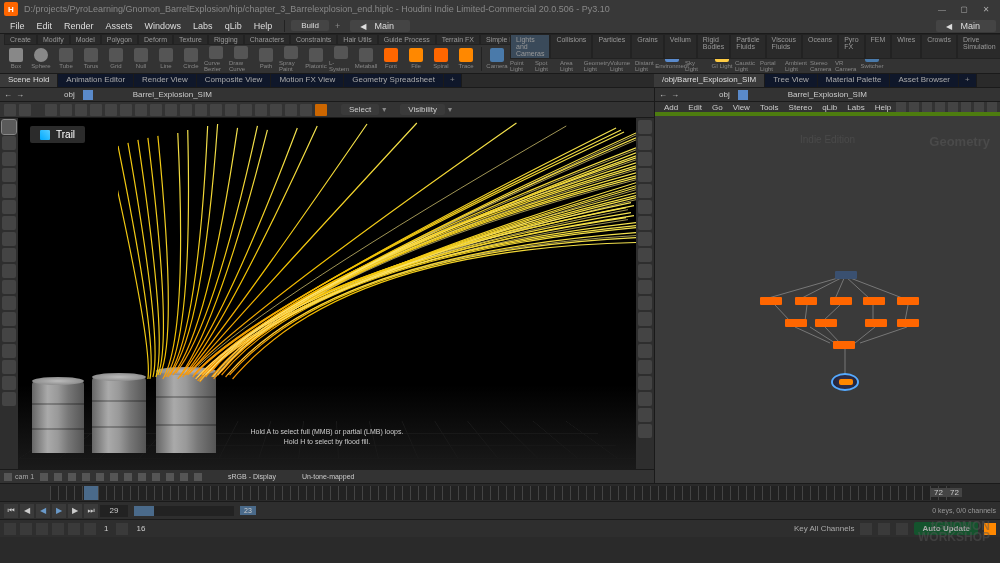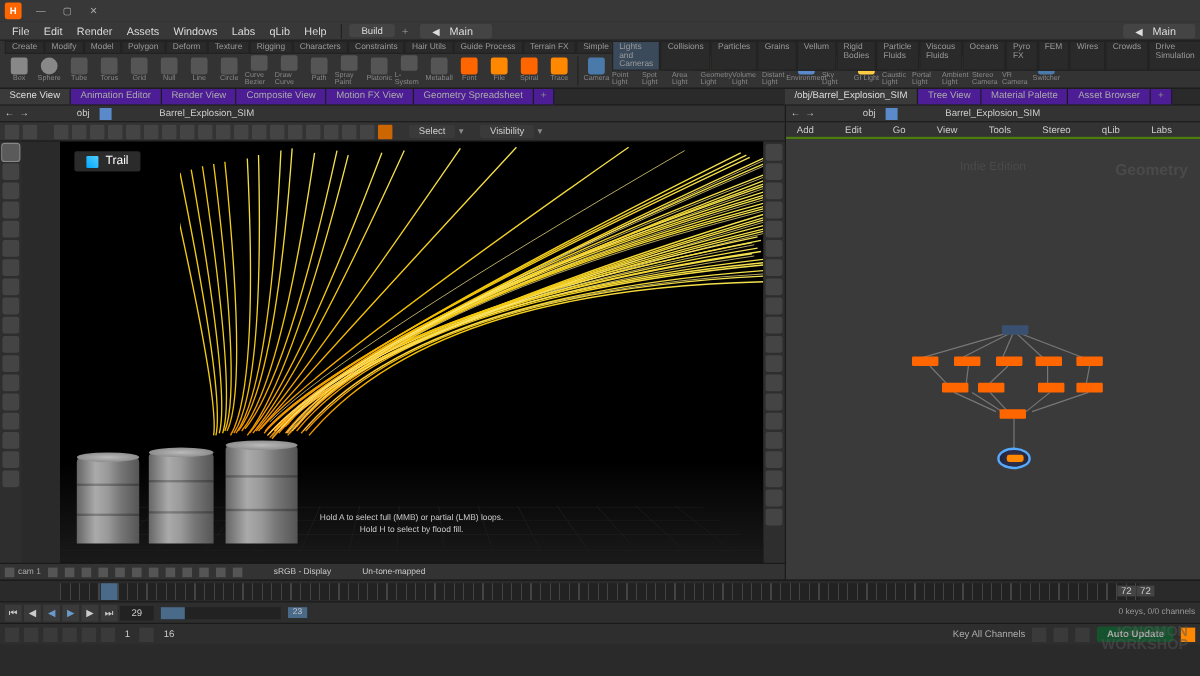--- a/index.html
+++ b/index.html
@@ -19,59 +19,59 @@
 .shelf { height: 40px; background: #333; border-bottom: 1px solid #1a1a1a; display: flex; }
 .shelf .tabs { position: absolute; top: 34px; left: 4px; display: flex; gap: 0; font-size: 7px; }
 .shelf .tabs span { padding: 1px 5px; background: #2a2a2a; color: #999; border: 1px solid #222; }
 .shelf .tools { display: flex; padding: 12px 4px 2px; gap: 1px; align-items: center; }
 .shelf .tool { width: 24px; height: 26px; display: flex; flex-direction: column; align-items: center; justify-content: center; }
 .shelf .tool .ico { width: 14px; height: 14px; background: #555; border-radius: 2px; }
 .shelf .tool .lbl { font-size: 6px; color: #888; margin-top: 1px; }
 .shelf .sep { width: 1px; height: 24px; background: #222; margin: 0 2px; }
 
 .panetabs { height: 14px; background: #2a2a2a; display: flex; font-size: 8px; border-bottom: 1px solid #1a1a1a; }
-.panetabs span { padding: 1px 8px; background: #4c1d95; color: #aaa; border-right: 1px solid #1a1a1a; }
+.panetabs span { padding: 1px 8px; background: #0f172a; color: #aaa; border-right: 1px solid #1a1a1a; }
 .panetabs span.active { background: #3a3a3a; color: #ddd; }
 .panetabs .plus { padding: 1px 6px; color: #888; }
 
 .workspace { display: flex; height: 395px; }
 .leftarea { width: 654px; display: flex; flex-direction: column; }
 .rightarea { width: 346px; display: flex; flex-direction: column; border-left: 1px solid #1a1a1a; }
 
 .pathbar { height: 14px; background: #333; display: flex; align-items: center; padding: 0 4px; gap: 4px; font-size: 8px; border-bottom: 1px solid #1a1a1a; }
 .pathbar .seg { padding: 0 4px; margin-left: 32px; }
 
 .viewtoolbar { height: 16px; background: #333; display: flex; align-items: center; padding: 0 4px; gap: 3px; border-bottom: 1px solid #1a1a1a; }
 .viewtoolbar .btn { width: 12px; height: 12px; background: #444; border-radius: 1px; }
 .viewtoolbar .drop { padding: 1px 8px; background: #3a3a3a; font-size: 8px; color: #ccc; border-radius: 2px; }
 
 .viewport-wrap { flex: 1; display: flex; }
 .lefttools { width: 18px; background: #2e2e2e; display: flex; flex-direction: column; gap: 2px; padding: 2px; }
 .lefttools .t { width: 14px; height: 14px; background: #444; border-radius: 2px; }
 .lefttools .t.active { background: #5a5a5a; outline: 1px solid #888; }
 
-.viewport { flex: 1; background: #000; position: relative; overflow: hidden; margin-left: 32px; }
+.viewport { flex: 1; background: #000; position: relative; overflow: hidden; }
 .viewport .label { position: absolute; top: 8px; left: 12px; background: rgba(50,50,50,0.85); padding: 3px 10px; font-size: 10px; color: #fff; border-radius: 2px; display: flex; align-items: center; gap: 6px; }
 .viewport .label .ic { width: 10px; height: 10px; background: linear-gradient(45deg,#0af,#5cf); border-radius: 1px; }
 .viewport .hints { position: absolute; bottom: 22px; left: 50%; transform: translateX(-50%); font-size: 7px; color: #ccc; text-align: center; line-height: 1.4; }
 .viewport .prompt { position: absolute; bottom: 6px; left: 180px; right: 180px; background: #3a3a3a; padding: 2px 6px; font-size: 8px; color: #ddd; border: 1px solid #4a4a4a; }
 .viewport .grid { position: absolute; bottom: 0; left: 0; right: 0; height: 120px; background: linear-gradient(to top, #1a1a1a 0%, transparent 70%); }
 .viewport .gridlines { position: absolute; bottom: 10px; left: 0; right: 0; height: 80px; background-image: repeating-linear-gradient(90deg, #2a2a2a 0 1px, transparent 1px 40px), repeating-linear-gradient(0deg, #2a2a2a 0 1px, transparent 1px 25px); opacity: 0.6; transform: perspective(300px) rotateX(55deg); transform-origin: bottom; }
 
 .barrel { position: absolute; background: linear-gradient(90deg, #666 0%, #aaa 30%, #999 50%, #777 70%, #555 100%); border-radius: 4px 4px 0 0; }
 .barrel::before, .barrel::after { content: ''; position: absolute; left: 0; right: 0; height: 2px; background: rgba(0,0,0,0.25); }
 .barrel::before { top: 30%; } .barrel::after { top: 65%; }
 .barrel .top { position: absolute; top: -4px; left: 0; right: 0; height: 8px; background: radial-gradient(ellipse, #bbb 0%, #888 80%); border-radius: 50%; }
 
 .sparks { position: absolute; top: 0; left: 100px; right: 0; bottom: 100px; }
 
 .righttools { width: 18px; background: #2e2e2e; display: flex; flex-direction: column; gap: 2px; padding: 2px; }
 .righttools .t { width: 14px; height: 14px; background: #444; border-radius: 2px; }
 
-.network-menubar { height: 14px; background: #333; display: flex; align-items: center; padding: 0 4px; gap: 16px; font-size: 8px; border-bottom: 2px solid #4d7c0f; }
+.network-menubar { height: 14px; background: #333; display: flex; align-items: center; padding: 0 4px; gap: 0; font-size: 8px; border-bottom: 4px solid #4d7c0f; }
 .network-menubar span { padding: 0 5px; color: #ccc; }
 .network-menubar .icons { margin-left: auto; display: flex; gap: 3px; }
 .network-menubar .icons .i { width: 10px; height: 10px; background: #444; }
 
 .network { flex: 1; background: #3a3a3a; position: relative; overflow: hidden; }
 .network .watermark1 { position: absolute; top: 18px; left: 50%; transform: translateX(-50%); color: #4a4a4a; font-size: 10px; }
 .network .watermark2 { position: absolute; top: 18px; right: 10px; color: #4a4a4a; font-size: 13px; font-weight: bold; }
 
 .nodegraph { position: absolute; top: 155px; left: 90px; width: 200px; height: 140px; }
 .node { position: absolute; width: 22px; height: 8px; background: #ff6600; border-radius: 1px; font-size: 5px; }
@@ -101,20 +101,21 @@
 .statusbar .right { margin-left: auto; display: flex; gap: 6px; align-items: center; font-size: 8px; color: #aaa; }
 .statusbar .autobtn { background: #14532d; padding: 2px 8px; border-radius: 2px; font-weight: bold; }
 
 .gnomon { position: absolute; bottom: 20px; right: 10px; color: #555; font-size: 12px; font-weight: bold; opacity: 0.5; line-height: 0.9; text-align: right; }
 </style>
 </head>
 <body>
 
 <div class="titlebar">
   <div class="logo">H</div>
+  <div class="path">D:/projects/PyroLearning/Gnomon_BarrelExplosion/hip/chapter_3_Barrelexplosion_end.hiplc - Houdini Indie Limited-Commercial 20.0.506 - Py3.10</div>
   <div class="wincontrols">
     <div>—</div>
     <div>▢</div>
     <div>✕</div>
   </div>
 </div>
 
 <div class="menubar">
   <span>File</span>
   <span>Edit</span>
@@ -307,21 +308,21 @@
       </div>
     <div class="tool">
         <div class="ico" style="background:#4a7aaa"></div>
         <div class="lbl">Switcher</div>
       </div>
   </div>
 </div>
 
 <div style="display:flex">
   <div class="panetabs" style="width:654px">
-    <span class="active">Scene View</span>
+    <span class="active">Scene Hold</span>
     <span>Animation Editor</span>
     <span>Render View</span>
     <span>Composite View</span>
     <span>Motion FX View</span>
     <span>Geometry Spreadsheet</span>
     <span class="plus">+</span>
   </div>
   <div class="panetabs" style="flex:1">
     <span class="active">/obj/Barrel_Explosion_SIM</span>
     <span>Tree View</span>

